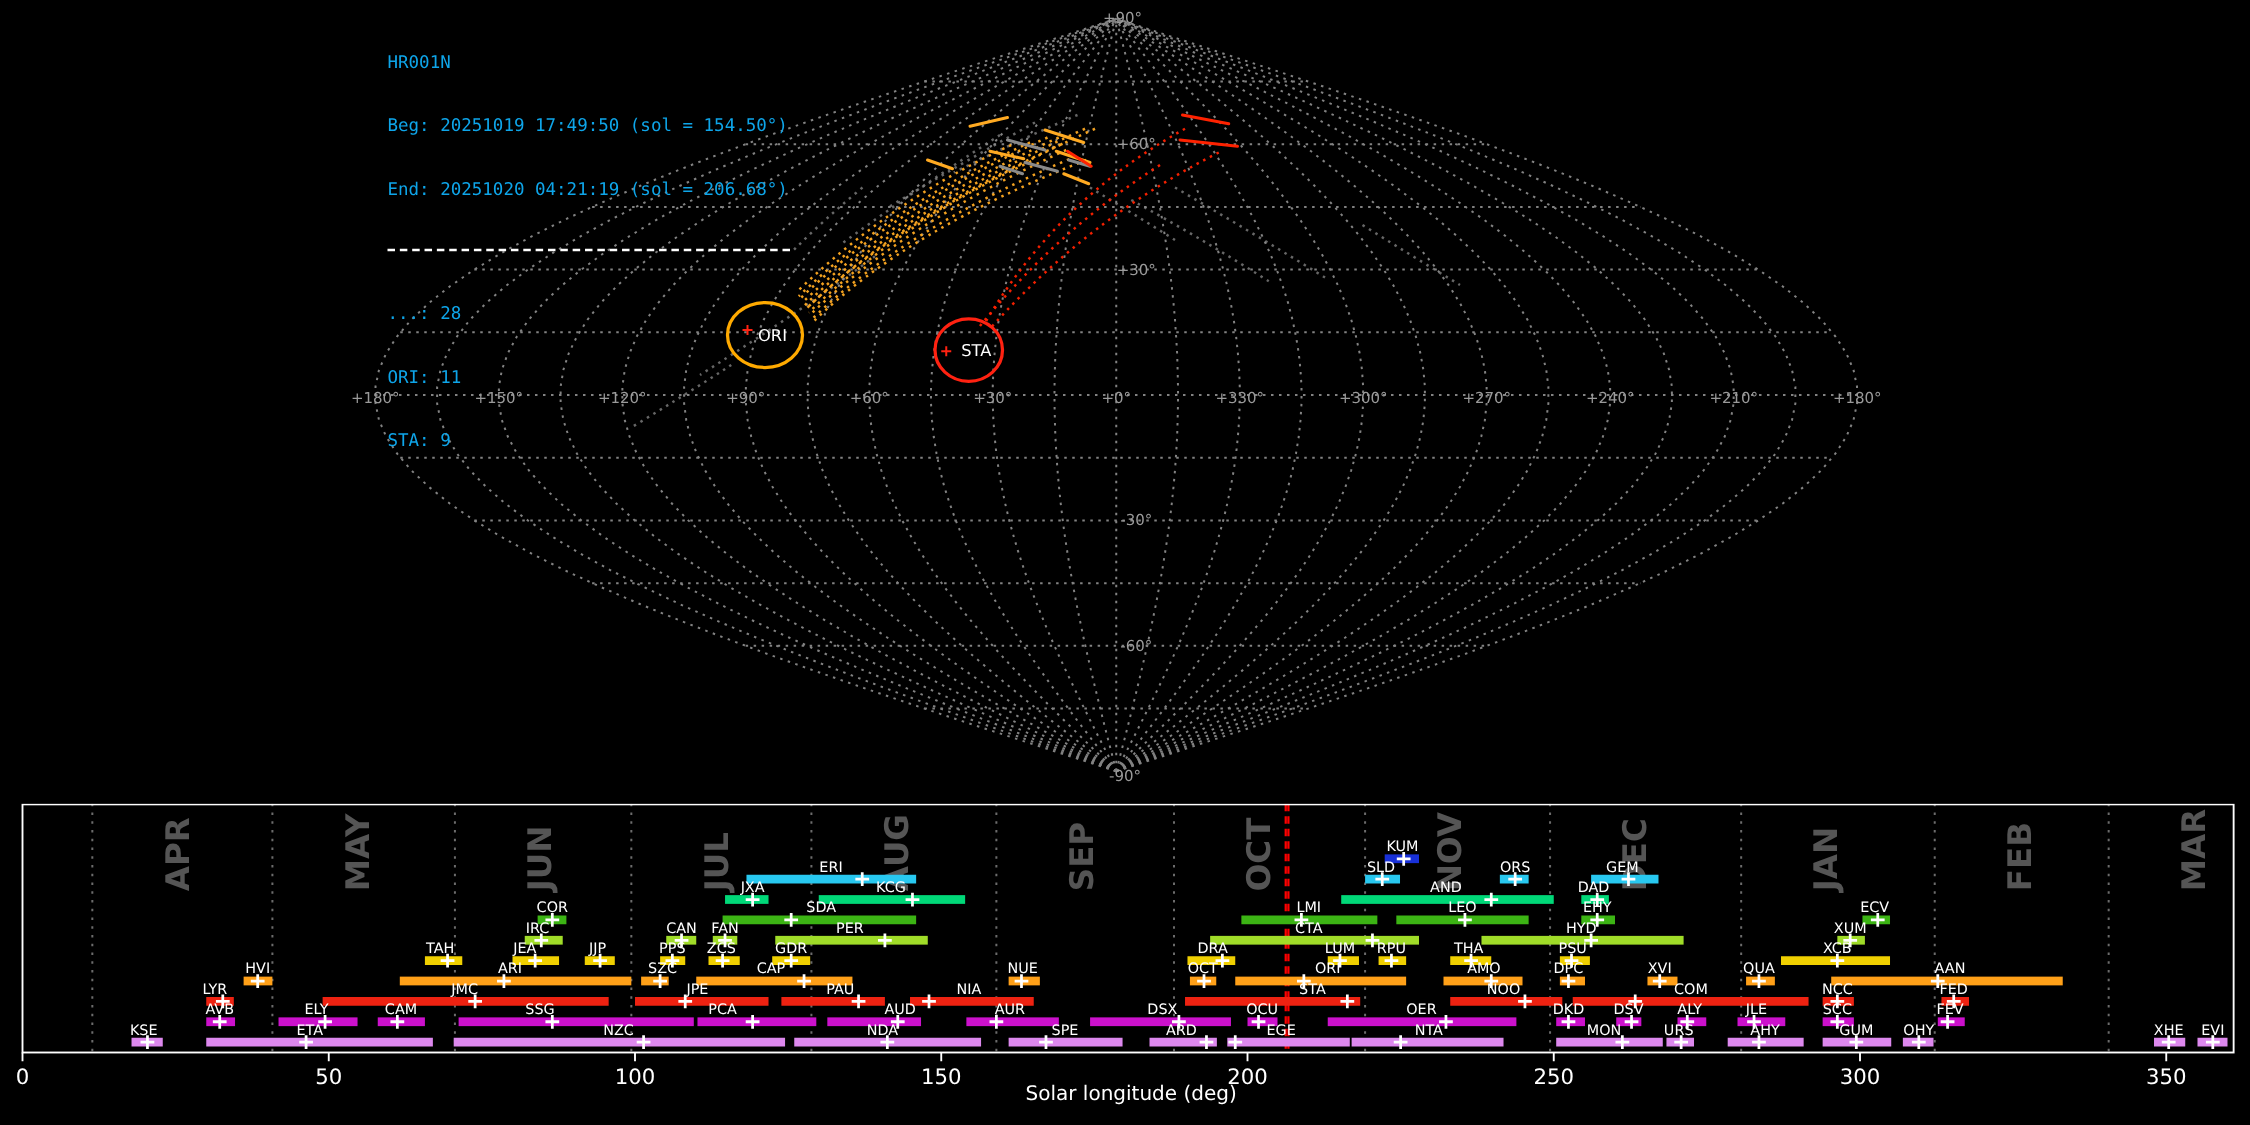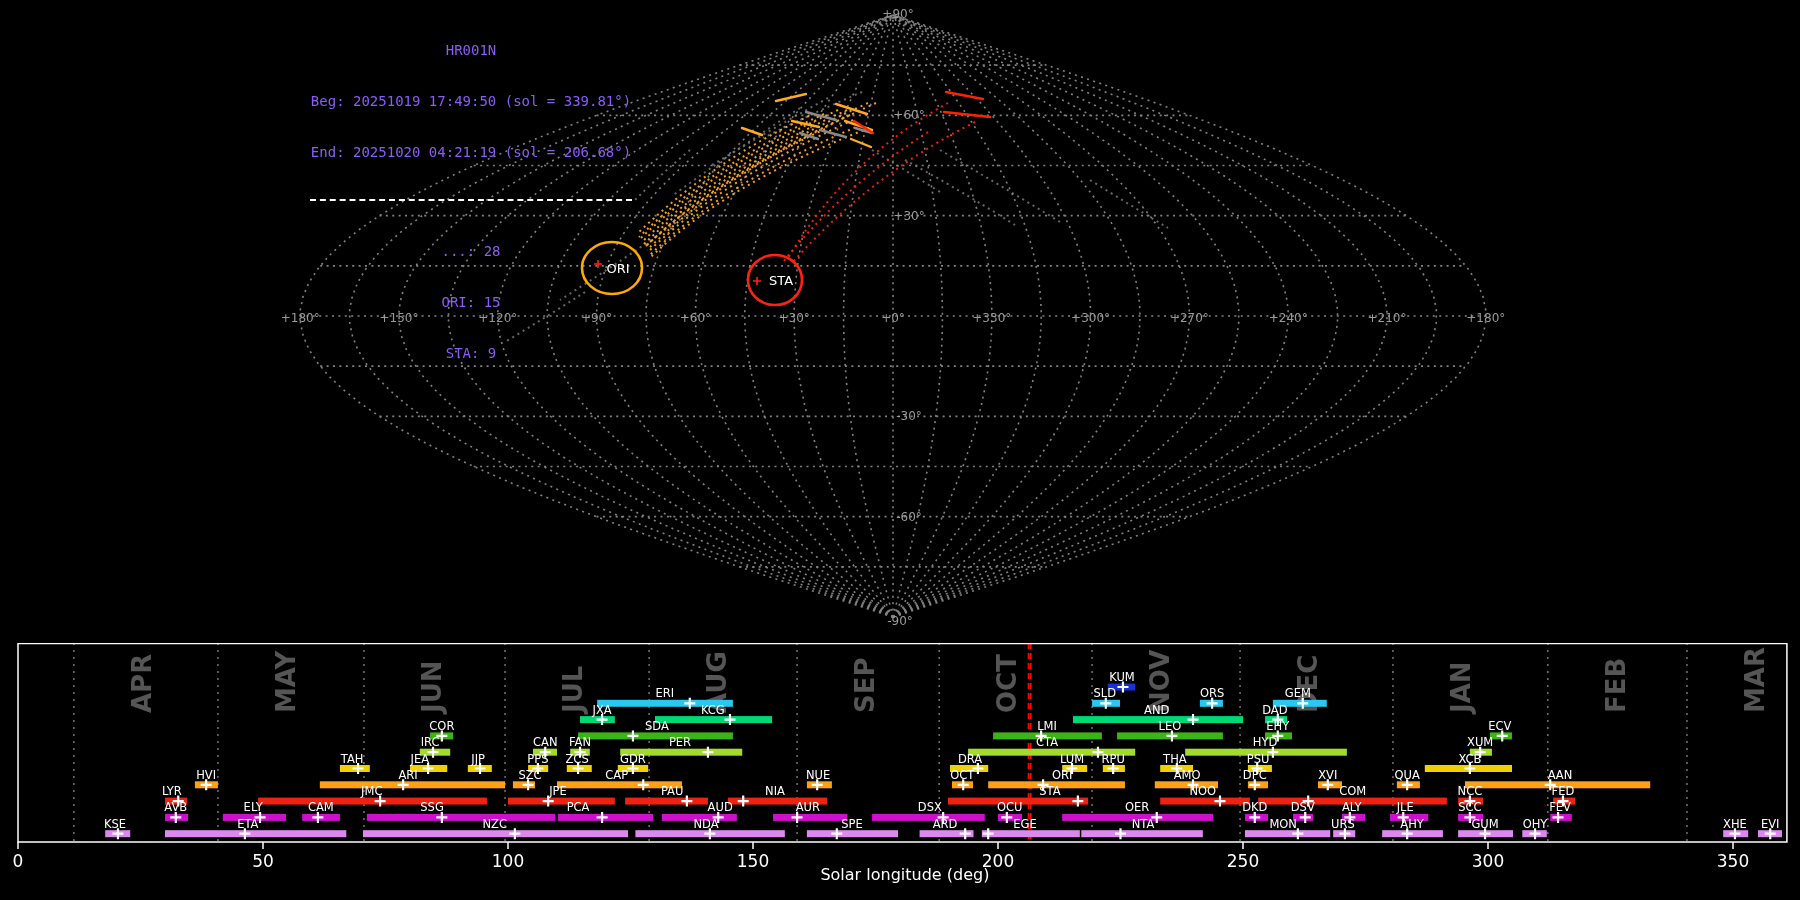--- a/index.html
+++ b/index.html
@@ -1,19 +1,19 @@
 <!DOCTYPE html>
 <html><head>
 <meta charset="utf-8">
 <style>
   html,body{margin:0;padding:0;background:#000;}
   .stage{position:relative;width:1800px;height:900px;background:#000;overflow:hidden;
          font-family:"DejaVu Sans",sans-serif;}
-  .hdr{position:absolute;left:310px;top:8px;color:#8b5cf6;
-       font-family:"DejaVu Sans Mono",monospace;font-size:14px;line-height:17px;white-space:pre;text-align:center;}
+  .hdr{position:absolute;left:310px;top:8px;color:#0ea5e9;
+       font-family:"DejaVu Sans Mono",monospace;font-size:14px;line-height:17px;white-space:pre;}
   .hdr-sep{width:322px;border-top:2px dashed #fff;margin:4px 0 8px 0;height:0;}
   svg text{font-family:"DejaVu Sans",sans-serif;}
   .maplab{fill:#9a9a9a;font-size:12px;}
   .radlab{fill:#fff;font-size:13px;}
   .shlab{fill:#fff;font-size:11.5px;}
   .ticklab{fill:#fff;font-size:17px;}
   .axtitle{fill:#fff;font-size:16px;}
   .month{fill:#555;font-size:26px;font-weight:bold;}
 </style>
 </head>
@@ -451,21 +451,21 @@
       <text x="1243" y="224" text-anchor="middle" class="ticklab">250</text>
       <line x1="1488" y1="199" x2="1488" y2="206" stroke="#fff" stroke-width="1.5"></line>
       <text x="1488" y="224" text-anchor="middle" class="ticklab">300</text>
       <line x1="1733.0000000000002" y1="199" x2="1733.0000000000002" y2="206" stroke="#fff" stroke-width="1.5"></line>
       <text x="1733.0000000000002" y="224" text-anchor="middle" class="ticklab">350</text>
       <text x="904.9000000000001" y="237" text-anchor="middle" class="axtitle">Solar longitude (deg)</text>
     </svg>
 
   <div class="hdr">
     <div>HR001N</div>
-    <div>Beg: 20251019 17:49:50 (sol = 339.81°)</div>
+    <div>Beg: 20251019 17:49:50 (sol = 154.50°)</div>
     <div>End: 20251020 04:21:19 (sol = 206.68°)</div>
     <div class="hdr-sep"></div>
     <div>...: 28</div>
-    <div>ORI: 15</div>
+    <div>ORI: 11</div>
     <div>STA: 9</div>
   </div>
 
 </div>
 
 </body></html>

